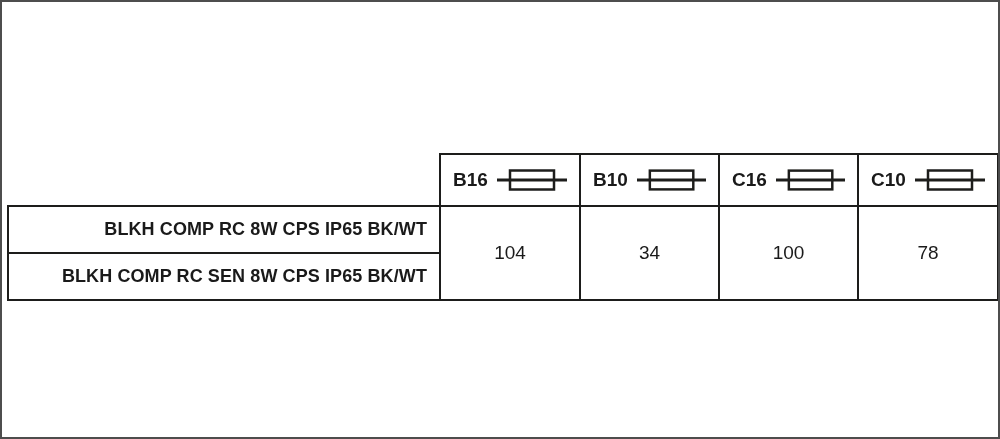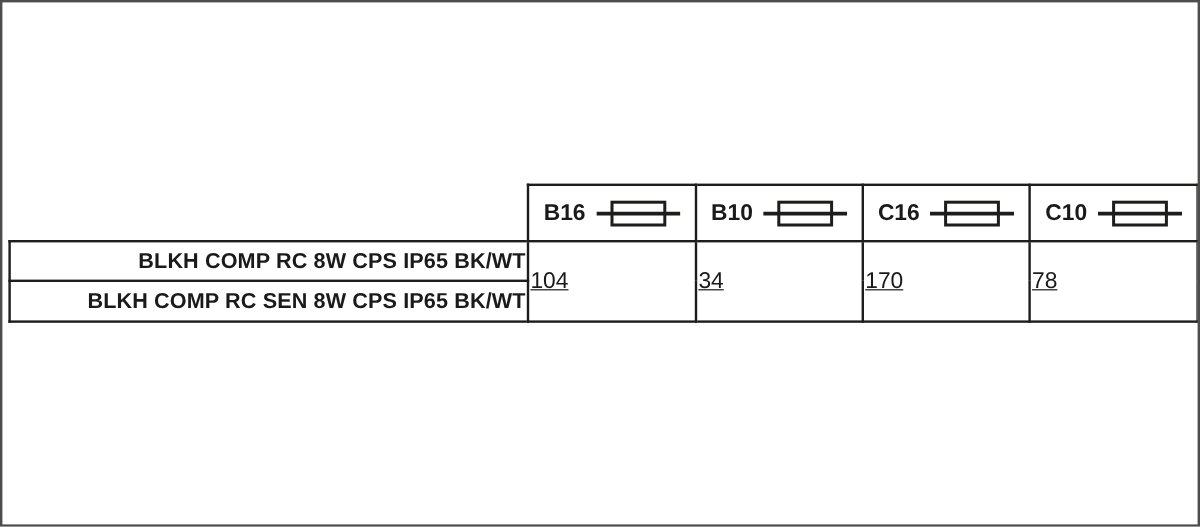--- a/index.html
+++ b/index.html
@@ -21,21 +21,21 @@
     position: absolute;
     left: 5px;
     top: 151px;
     border-collapse: collapse;
     table-layout: fixed;
     width: 990px;
   }
   table.rating-table td,
   table.rating-table th {
     border: 2px solid #1d1d1b;
-    padding: 1px;
+    padding: 12px;
     margin: 0;
     color: #1a1a1a;
     background: #ffffff;
     overflow: hidden;
   }
   td.corner {
     border: none !important;
     background: transparent;
   }
   tr.header-row { height: 47px; }
@@ -59,22 +59,22 @@
     font-size: 18px;
     text-align: right;
     vertical-align: middle;
     padding-left: 12px;
     white-space: nowrap;
     letter-spacing: 0.1px;
   }
   td.value-cell {
     font-weight: normal;
     font-size: 19px;
+    text-align: center;
     vertical-align: middle;
-    text-decoration: underline;
   }
 </style>
 </head>
 <body>
 
 <div class="canvas">
   <table class="rating-table">
     <colgroup>
       <col style="width:432px">
       <col style="width:140px">
@@ -124,21 +124,21 @@
             <rect x="13" y="3.5" width="44" height="19" fill="none" stroke="#1d1d1b" stroke-width="2.5"></rect>
           </svg>
         </span>
       </th>
     </tr>
 
     <tr class="product-row-1">
       <td class="product-cell">BLKH COMP RC 8W CPS IP65 BK/WT</td>
       <td class="value-cell" rowspan="2">104</td>
       <td class="value-cell" rowspan="2">34</td>
-      <td class="value-cell" rowspan="2">170</td>
+      <td class="value-cell" rowspan="2">100</td>
       <td class="value-cell" rowspan="2">78</td>
     </tr>
 
     <tr class="product-row-2">
       <td class="product-cell">BLKH COMP RC SEN 8W CPS IP65 BK/WT</td>
     </tr>
   </tbody>
     </table>
 </div>
 

